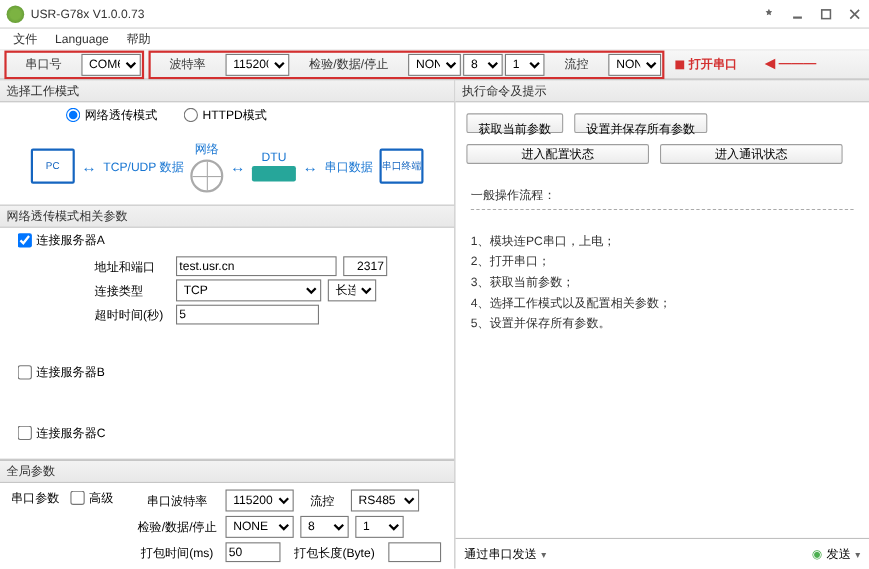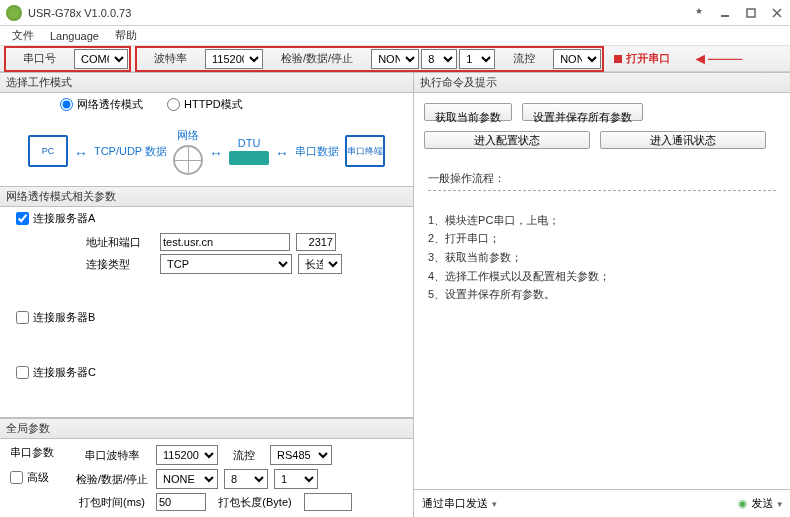--- a/index.html
+++ b/index.html
@@ -43,21 +43,21 @@
 .dg-arrow { color:#1976d2; font-size:14px;}
 
 .params-area { flex: 1; overflow-y: hidden; padding: 4px 16px; }
 .server-block { margin-bottom: 36px; }
 .chk-lbl { display:inline-flex; align-items:center; gap:4px; margin-bottom: 4px;}
 .form-row { display:flex; align-items:center; gap:6px; margin: 3px 0 3px 70px;}
 .form-row .flabel { width: 68px; text-align: left; }
 
 .global-params { border-top: 1px solid #c0c0c0; }
 .global-body { padding: 6px 10px; display:flex; gap: 20px; align-items:flex-start;}
-.gp-left { display:flex; flex-direction:column; gap:10px; }
+.gp-left { display:flex; flex-direction:row; gap:10px; }
 .gp-rows { display:flex; flex-direction:column; gap:4px;}
 .gp-row { display:flex; align-items:center; gap:6px;}
 .gp-row .flabel{ width:76px; text-align:center;}
 
 .right-top-btns { display:flex; gap:10px; padding:10px; flex-wrap:wrap;}
 .big-btn { height: 18px; padding: 0 10px; border:1px solid #9e9e9e; background:linear-gradient(#fdfdfd,#ececec); display:inline-flex; align-items:center; gap:6px; cursor:pointer; border-radius:2px;flex-direction:column;}
 .big-btn .ic { width:14px;height:14px; display:inline-block;}
 .ic-mag{background:conic-gradient(#2196f3,#64b5f6);}
 .ic-save{background:#4caf50;border-radius:50%;}
 
@@ -166,27 +166,31 @@
 
     <div class="section-title">网络透传模式相关参数</div>
     <div class="params-area">
       <div class="server-block">
         <label class="chk-lbl">
             <input type="checkbox" checked="" style=""> 
             <span>连接服务器A</span>
           </label>
         <div class="form-row">
           <span class="flabel">地址和端口</span>
-          <input type="text" style="width: 130px;" value="test.usr.cn">
+          <input type="text" style="width: 146px;" value="test.usr.cn">
           <input type="text" style="width: 40px; text-align: right;" value="2317">
         </div>
         <div class="form-row">
           <span class="flabel">连接类型</span>
           <select style="width:132px"><option>TCP</option></select>
           <select style="width:44px"><option>长连接</option></select>
+        </div>
+        <div class="form-row">
+          <span class="flabel">超时时间(秒)</span>
+          <input type="text" style="width: 130px;" value="5">
         </div>
       </div>
       <div class="server-block">
         <label class="chk-lbl">
             <input type="checkbox" style=""> 
             <span>连接服务器B</span>
           </label>
       </div>
       <div class="server-block">
         <label class="chk-lbl">

